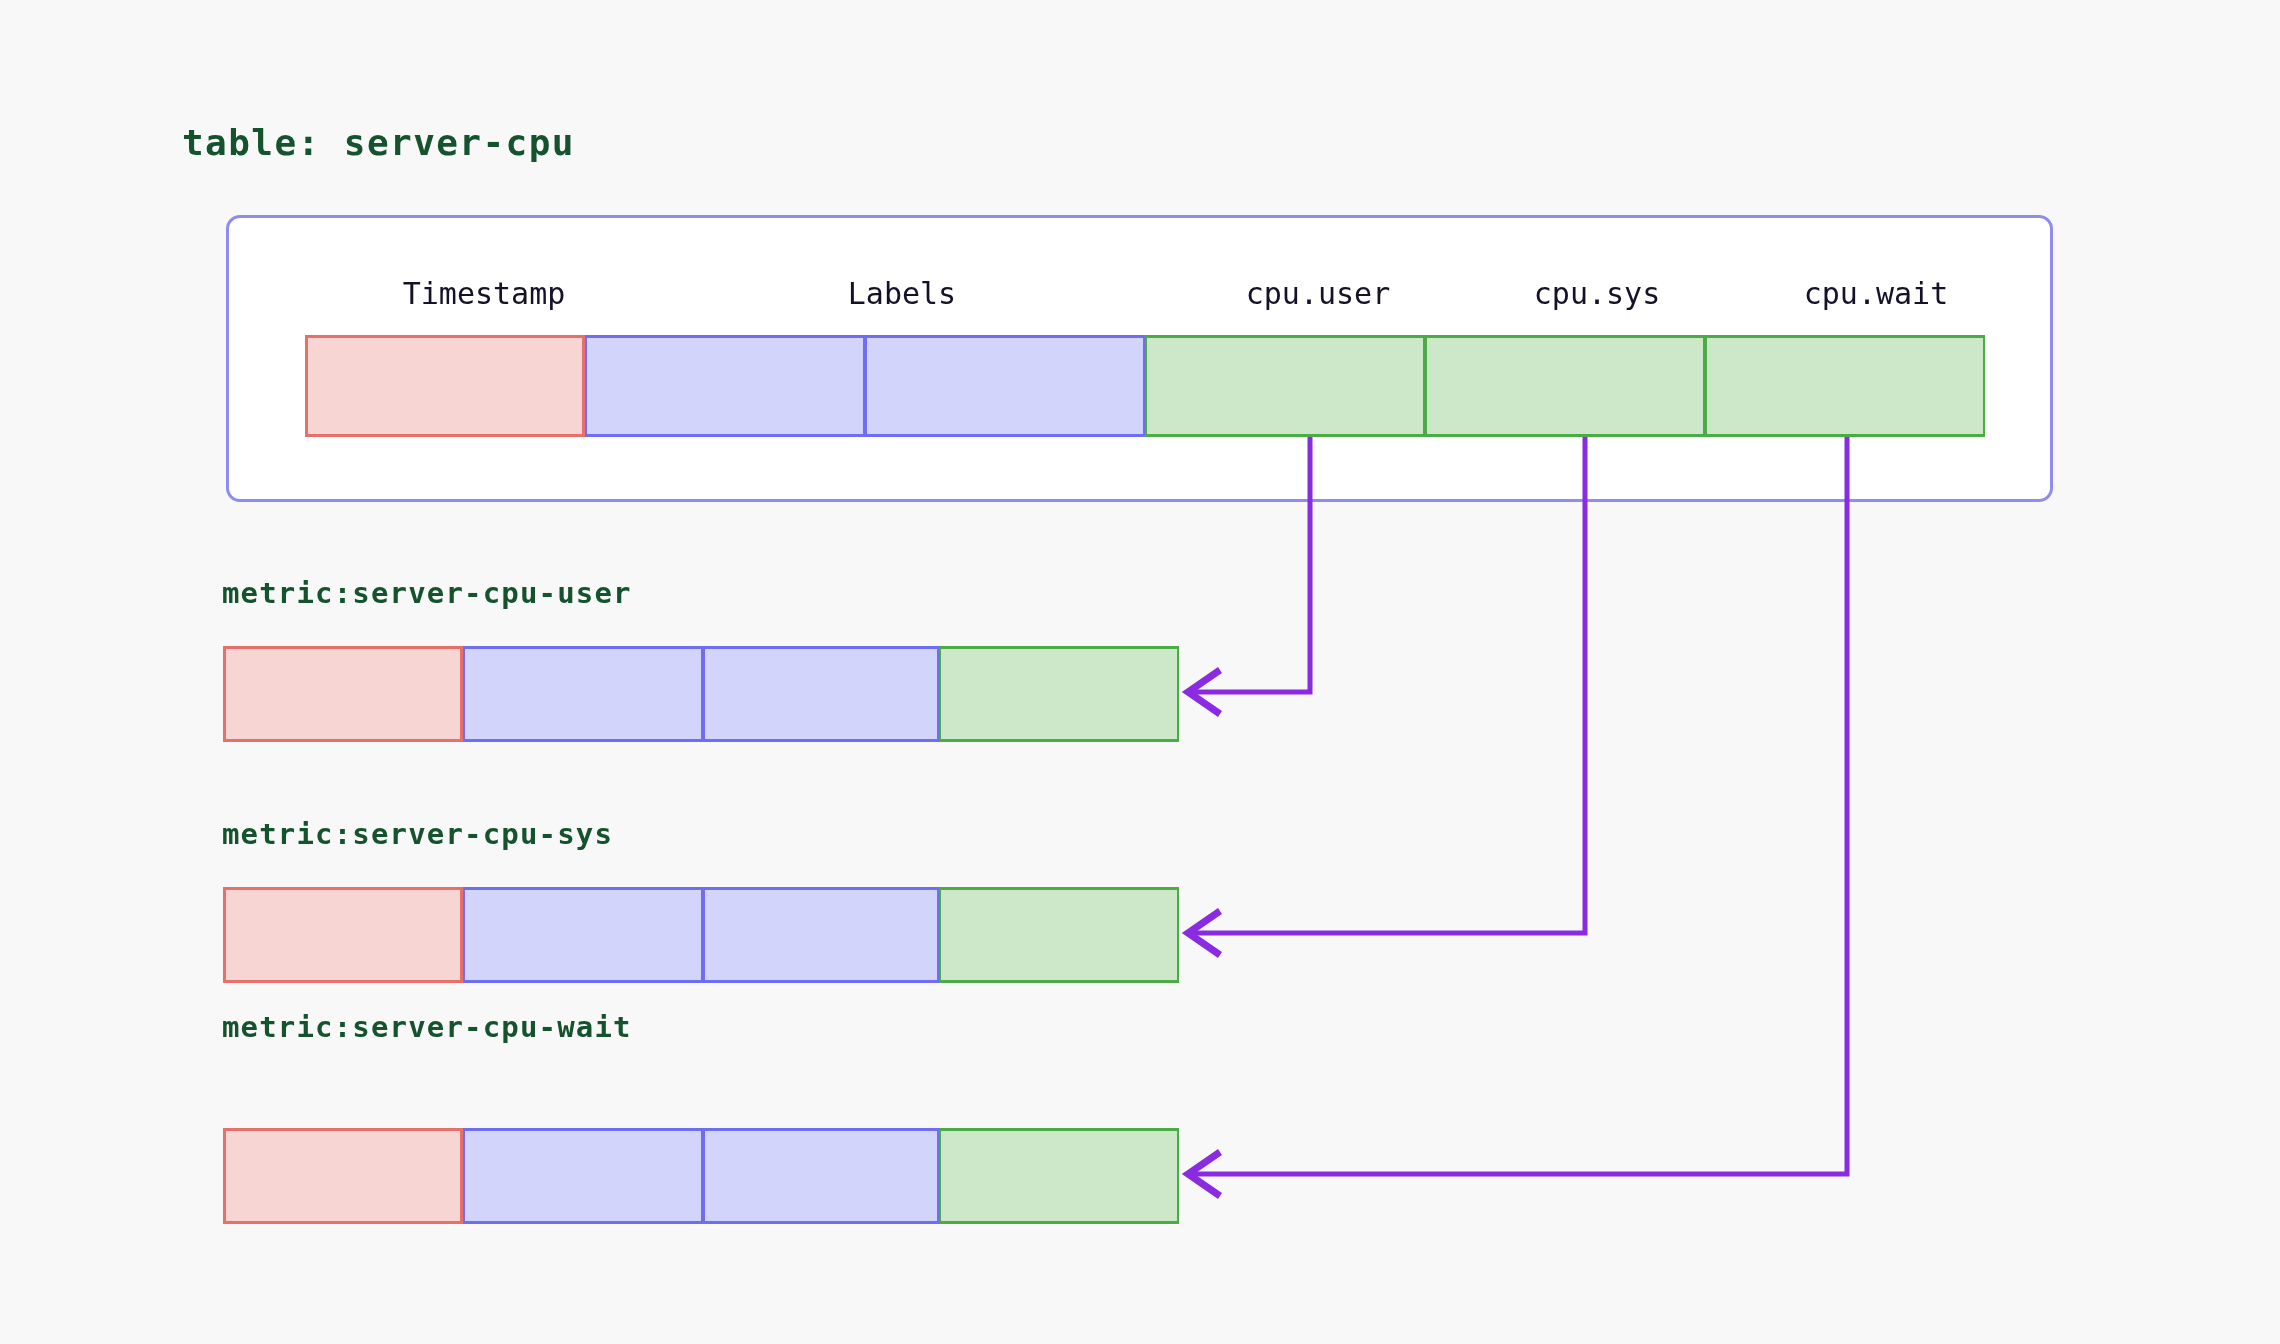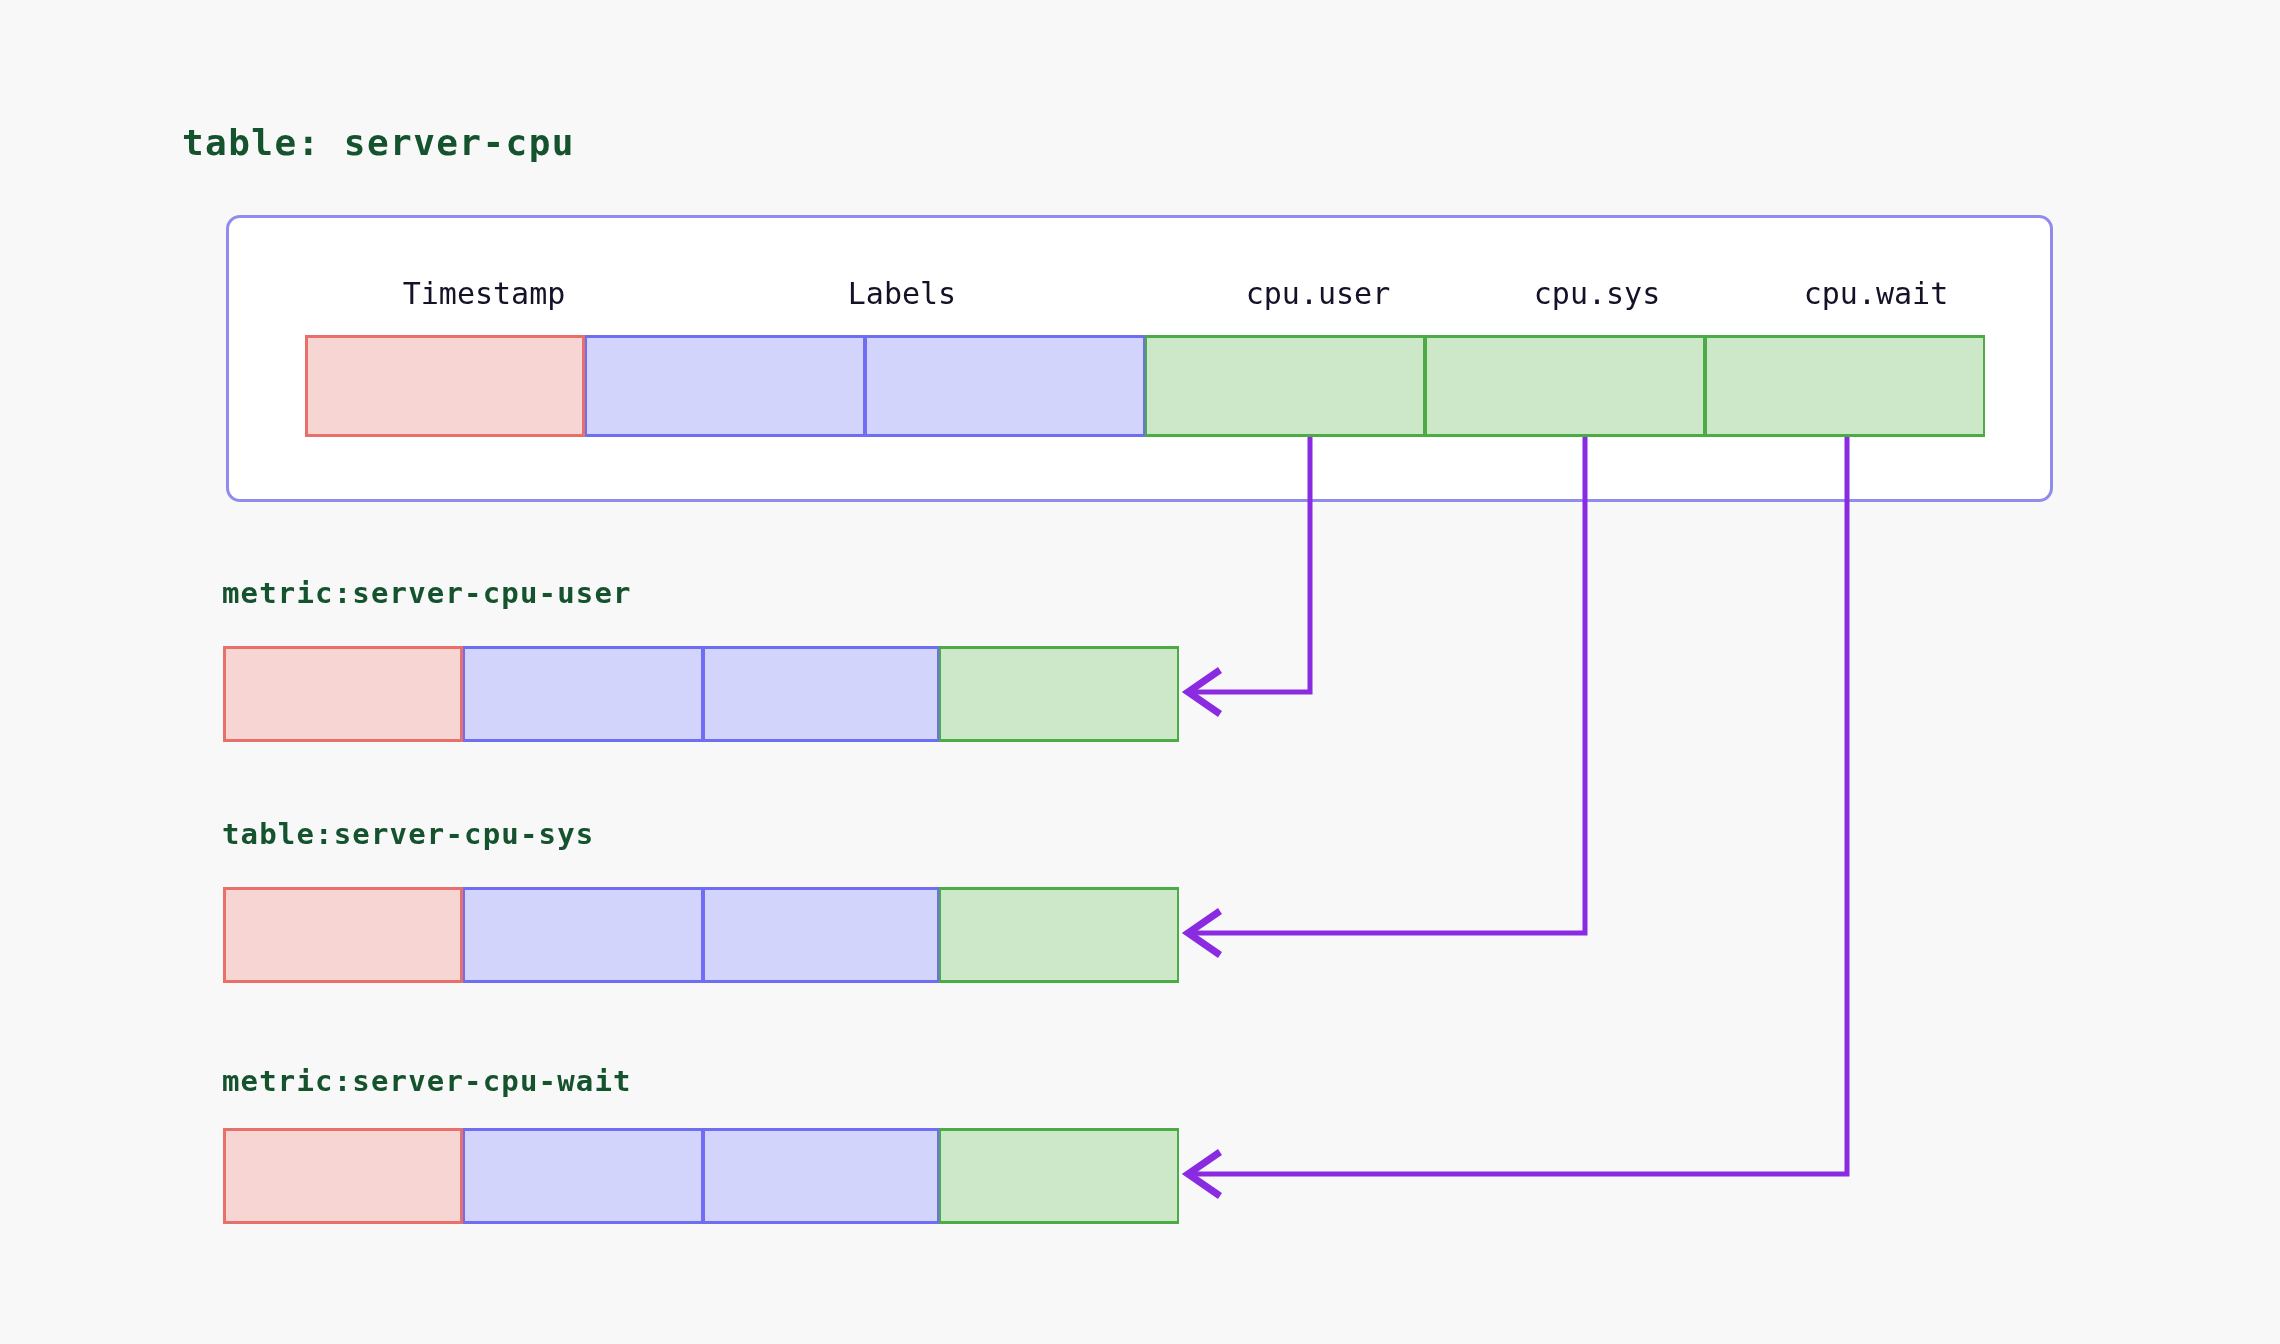--- a/index.html
+++ b/index.html
@@ -35,21 +35,21 @@
   #table-title {
     left: 182px;
     top: 122px;
     font-size: 36px;
   }
   .metric-title {
     font-size: 29px;
   }
   #metric-title-0 { left: 222px; top: 576px; }
   #metric-title-1 { left: 222px; top: 817px; }
-  #metric-title-2 { left: 222px; top: 1064px; }
+  #metric-title-2 { left: 222px; top: 1010px; }
 
   
   #table-card {
     position: absolute;
     left: 226px;
     top: 215px;
     width: 1827px;
     height: 287px;
     background: #ffffff;
     border: 3px solid #8f8cf0;
@@ -157,21 +157,21 @@
     </div>
 
   <div class="title metric-title" id="metric-title-0">metric:server-cpu-user</div>
   <div class="metric-row" id="metric-row-0">
       <div class="mcell cell-ts" style="width: 240px;"></div>
       <div class="mcell cell-lbl" style="width: 240px;"></div>
       <div class="mcell cell-lbl" style="width: 236px;"></div>
       <div class="mcell cell-val" style="width: 240px;"></div>
     </div>
 
-  <div class="title metric-title" id="metric-title-1">table:server-cpu-sys</div>
+  <div class="title metric-title" id="metric-title-1">metric:server-cpu-sys</div>
   <div class="metric-row" id="metric-row-1">
       <div class="mcell cell-ts" style="width: 240px;"></div>
       <div class="mcell cell-lbl" style="width: 240px;"></div>
       <div class="mcell cell-lbl" style="width: 236px;"></div>
       <div class="mcell cell-val" style="width: 240px;"></div>
     </div>
 
   <div class="title metric-title" id="metric-title-2">metric:server-cpu-wait</div>
   <div class="metric-row" id="metric-row-2">
       <div class="mcell cell-ts" style="width: 240px;"></div>

